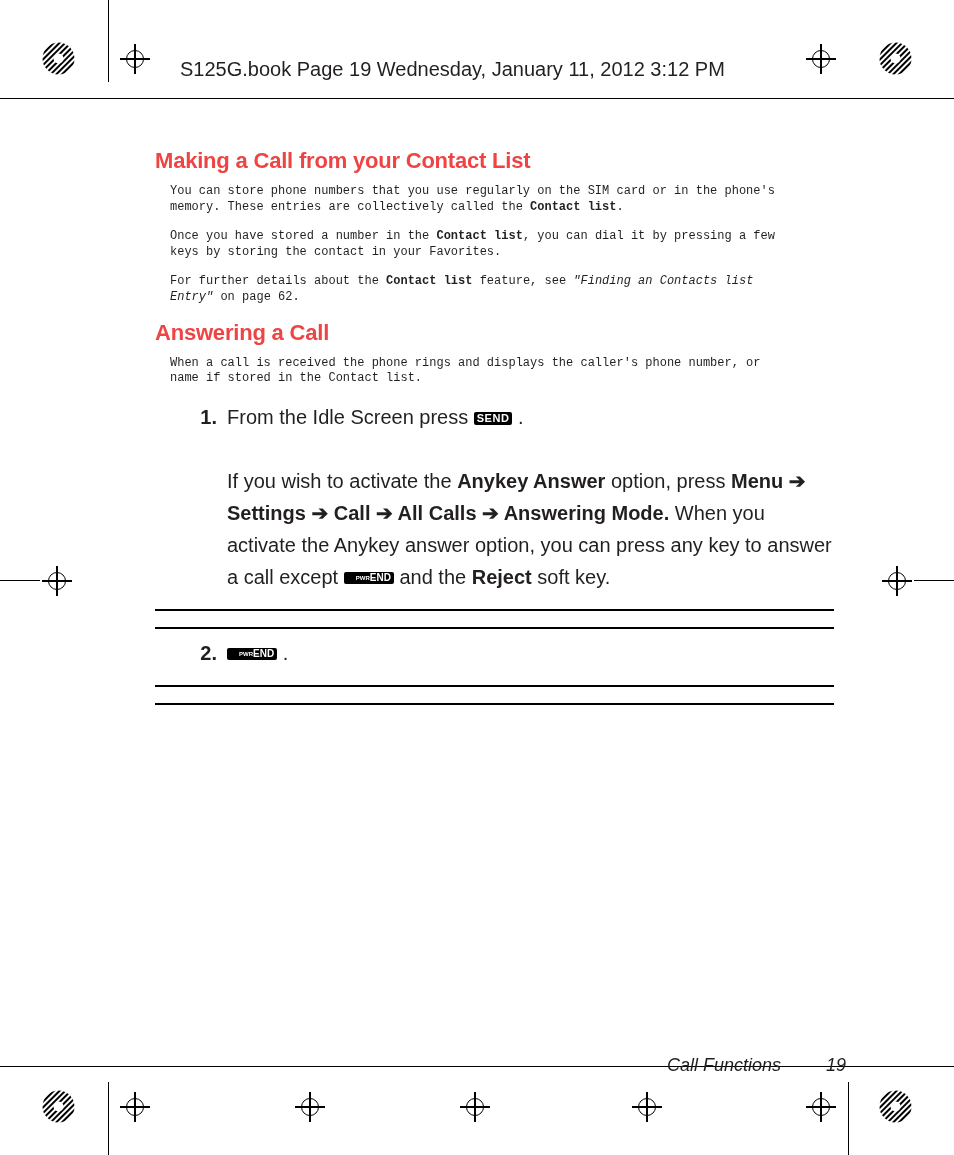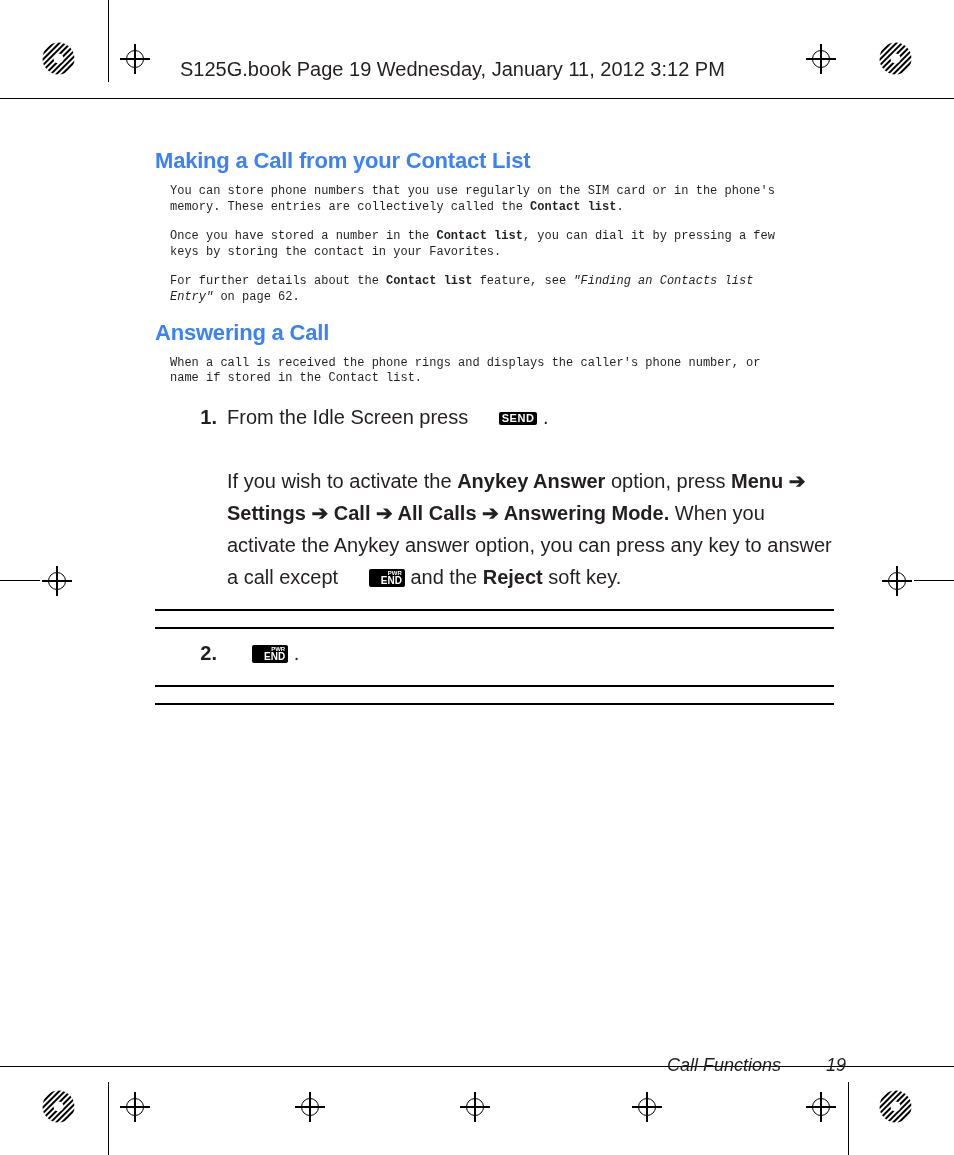--- a/index.html
+++ b/index.html
@@ -1,30 +1,30 @@
 <!DOCTYPE html>
 <html><head>
 <meta charset="utf-8">
 <style>
   html,body{margin:0;padding:0;background:#fff;font-family:"Helvetica Neue",Helvetica,Arial,sans-serif;color:#231f20;}
   .page{position:relative;width:954px;height:1155px;}
   .header-text{position:absolute;left:180px;top:58px;font-size:20px;text-align:right;}
-  .section-title{font-weight:700;color:#3b82f6;font-size:22px;font-stretch:condensed;letter-spacing:-.2px;margin-left:155px;margin-right:125px;}
+  .section-title{font-weight:700;color:#ef4444;font-size:22px;font-stretch:condensed;letter-spacing:-.2px;margin-left:155px;margin-right:125px;}
   .para{font-size:12px;line-height:1.3;margin:10px 170px 14px 170px;font-stretch:condensed;font-family:Liberation Mono, monospace;}
   .bold{font-weight:700;}
   .ital{font-style:italic;}
   .li-row{display:flex;margin:8px 120px 14px 185px;font-size:20px;line-height:1.6;}
   .li-num{font-weight:700;width:32px;flex-shrink:0;text-align:right;margin-right:10px;}
   .li-body{flex:1;}
   .note-rule{border:0;border-top:2px solid #000;margin:16px 120px 0 155px;}
   .note-body{font-size:18.5px;line-height:1.25;margin:8px 120px 14px 155px;font-stretch:condensed;}
   .note-body .hang{display:block;padding-left:42px;text-indent:-42px;}
-  .key{display:inline-flex;align-items:flex-end;justify-content:center;background:#000;color:#fff;font-weight:700;font-size:10px;border-radius:2px;vertical-align:middle;padding:1px 3px;line-height:1;margin-left:25px;}
+  .key{display:inline-flex;align-items:center;justify-content:center;background:#000;color:#fff;font-weight:700;font-size:10px;border-radius:2px;vertical-align:middle;padding:1px 3px;line-height:1;}
   .key-send .s{font-size:11px;letter-spacing:.5px;}
-  .key-end{flex-direction:column;padding-left:12px;}
+  .key-end{flex-direction:row;padding-left:12px;}
   .key-end .t{font-size:6px;line-height:1;}
   .key-end .b{font-size:10px;line-height:1;}
   .arrow{font-weight:700;}
   .footer{position:absolute;right:108px;top:1055px;font-size:18px;font-style:italic;}
   .footer .sec{margin-right:40px;}
   
   .reg{position:absolute;width:33px;height:33px;}
   .reg svg{width:33px;height:33px;display:block;}
   .cross{position:absolute;width:30px;height:30px;}
   .cross::before,.cross::after{content:"";position:absolute;background:#000;}

